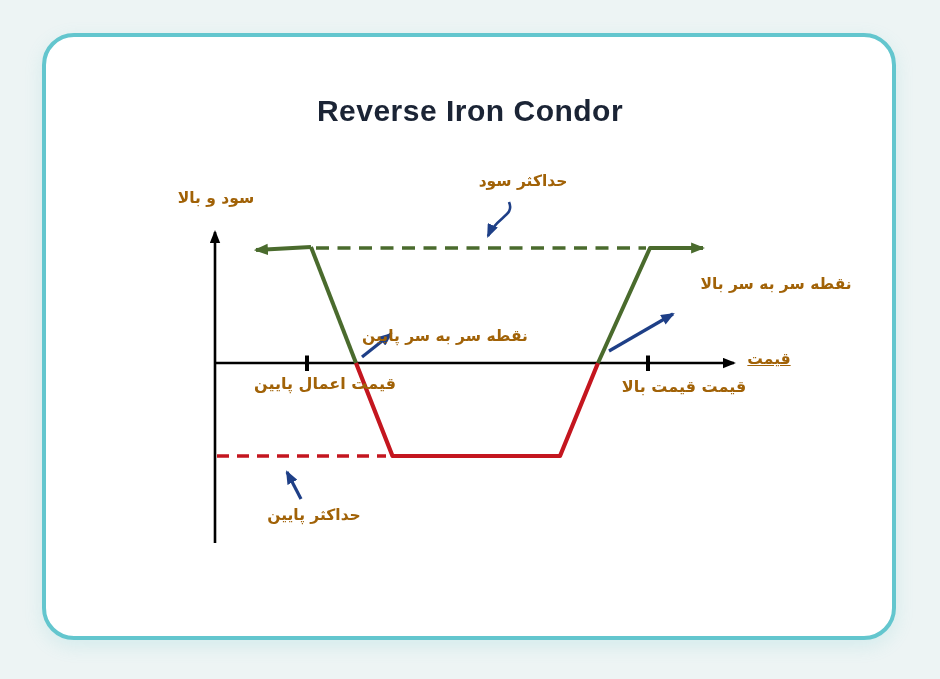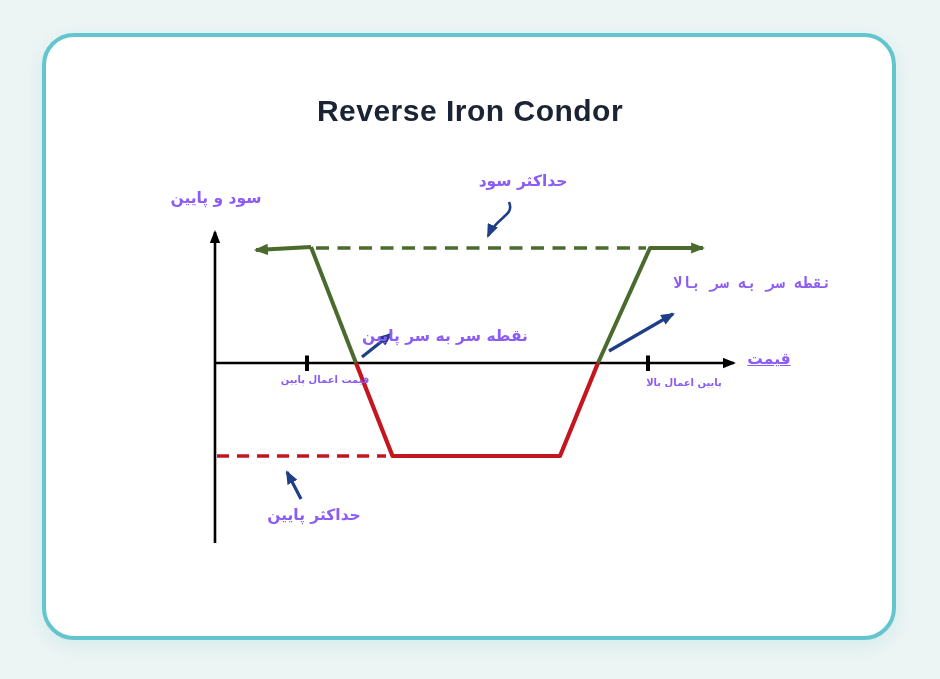--- a/index.html
+++ b/index.html
@@ -44,28 +44,28 @@
     position: absolute;
     left: 0;
     top: 0;
     width: 940px;
     height: 679px;
   }
   .lbl {
     position: absolute;
     font-family: "DejaVu Sans", sans-serif;
     font-weight: 700;
-    color: #8b5cf6;
+    color: #a16207;
     font-size: 15.5px;
     line-height: 1.25;
     text-align: center;
     white-space: nowrap;
     direction: rtl;
   }
-  .lbl.small { font-size: 10px; }
+  .lbl.small { font-size: 16px; }
 </style>
 </head>
 <body>
 
 <div class="stage">
   <div class="card"></div>
 
   <div class="title">Reverse Iron Condor</div>
 
   <svg class="diagram-svg" viewBox="0 0 940 679" xmlns="http://www.w3.org/2000/svg">
@@ -95,28 +95,28 @@
     <polyline points="356,363 392.5,456 560,456 598,363" fill="none" stroke="#c4161f" stroke-width="4.2" stroke-linejoin="round"></polyline>
 
     <path d="M 598,363 L 650,248 L 703,248" fill="none" stroke="#4a6b2d" stroke-width="4" stroke-linejoin="round" marker-end="url(#arrowGreen)"></path>
 
     <path d="M 509,202 C 515,216 497,216 488,236" fill="none" stroke="#1e3f87" stroke-width="2.6" marker-end="url(#arrowBlue)"></path>
     <line x1="362" y1="357" x2="391" y2="334" stroke="#1e3f87" stroke-width="3.2" marker-end="url(#arrowBlue)"></line>
     <line x1="609" y1="351" x2="673" y2="314" stroke="#1e3f87" stroke-width="3.2" marker-end="url(#arrowBlue)"></line>
     <line x1="301" y1="499" x2="287" y2="472" stroke="#1e3f87" stroke-width="3.2" marker-end="url(#arrowBlue)"></line>
   </svg>
 
-  <div class="lbl" style="left:168px; top:189px; width:96px;">سود و پایین</div>
+  <div class="lbl" style="left:168px; top:189px; width:96px;">سود و بالا</div>
 
   <div class="lbl" style="left:744px; top:350px; width:50px;text-decoration:underline;">قیمت</div>
 
   <div class="lbl" style="left:468px; top:172px; width:110px;">حداکثر سود</div>
 
   <div class="lbl" style="left:356px; top:287px; width:178px;margin-top:40px;">نقطه سر به سر پایین</div>
 
-  <div class="lbl" style="left:662px; top:275px; width:180px;font-family:Liberation Mono, monospace;">نقطه سر به سر بالا</div>
+  <div class="lbl" style="left:686px; top:275px; width:180px;">نقطه سر به سر بالا</div>
 
   <div class="lbl small" style="left:242px; top:374px; width:166px;">قیمت اعمال پایین</div>
 
-  <div class="lbl small" style="left:616px; top:377px; width:136px;">پایین اعمال بالا</div>
+  <div class="lbl small" style="left:616px; top:377px; width:136px;">قیمت قیمت بالا</div>
 
   <div class="lbl" style="left:256px; top:506px; width:116px;">حداکثر پایین</div>
 </div>
 
 </body></html>

